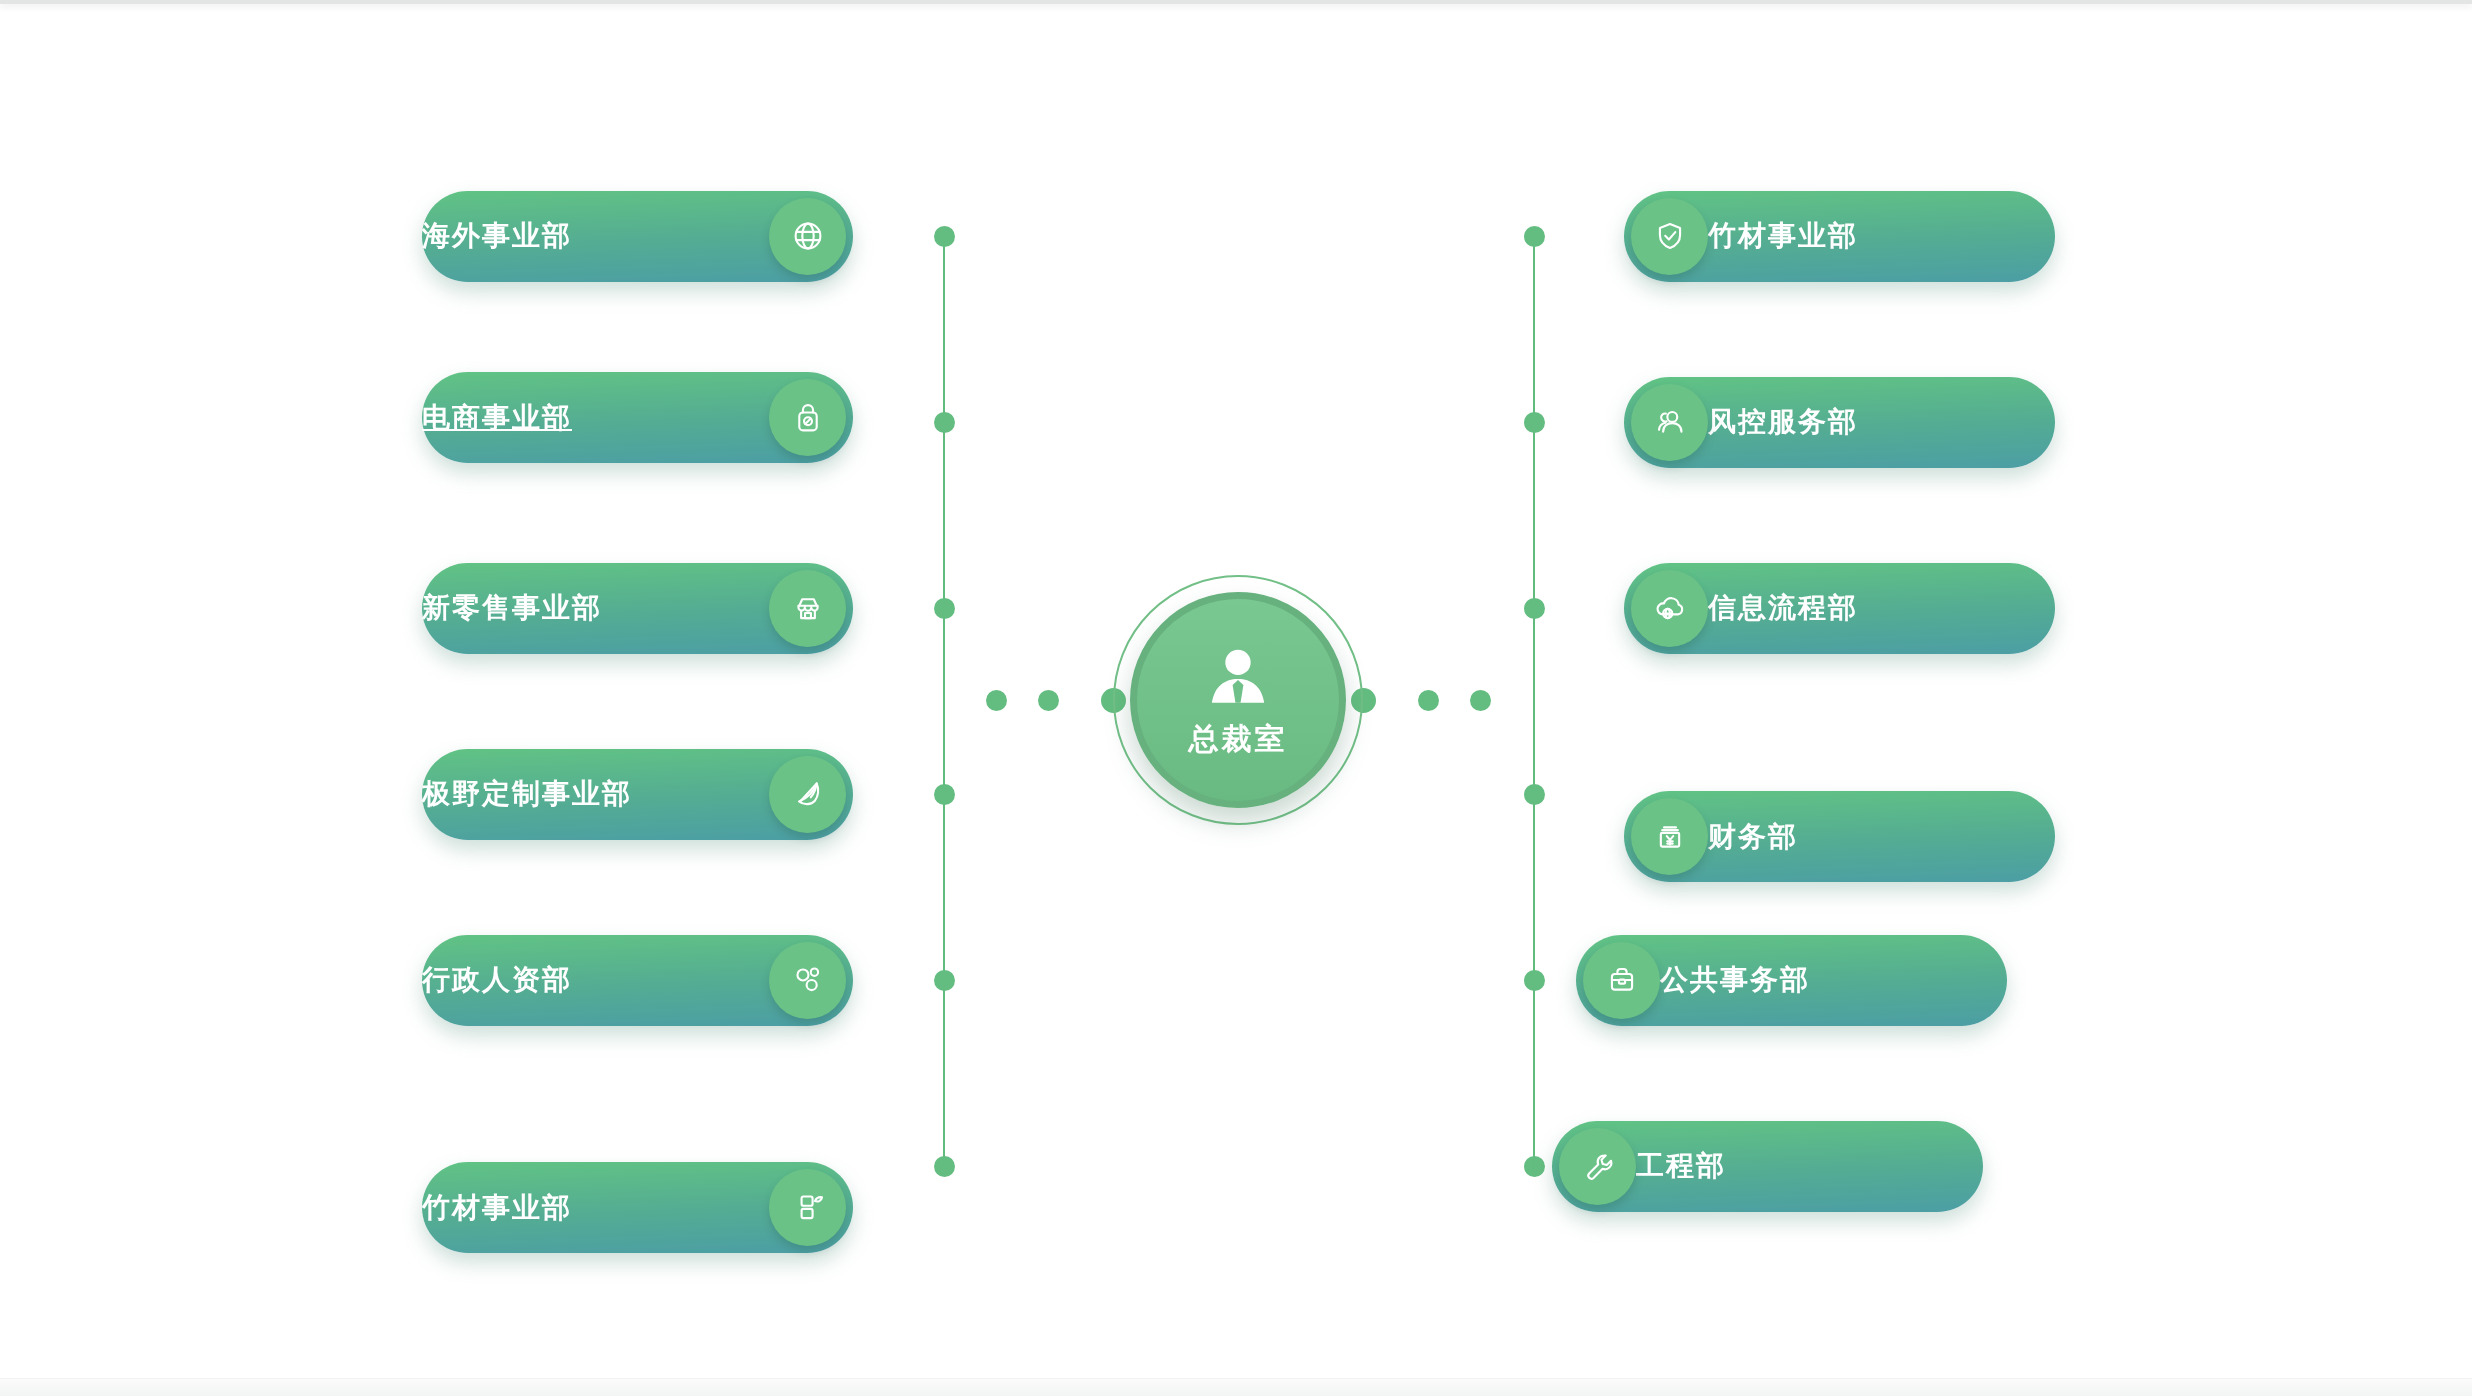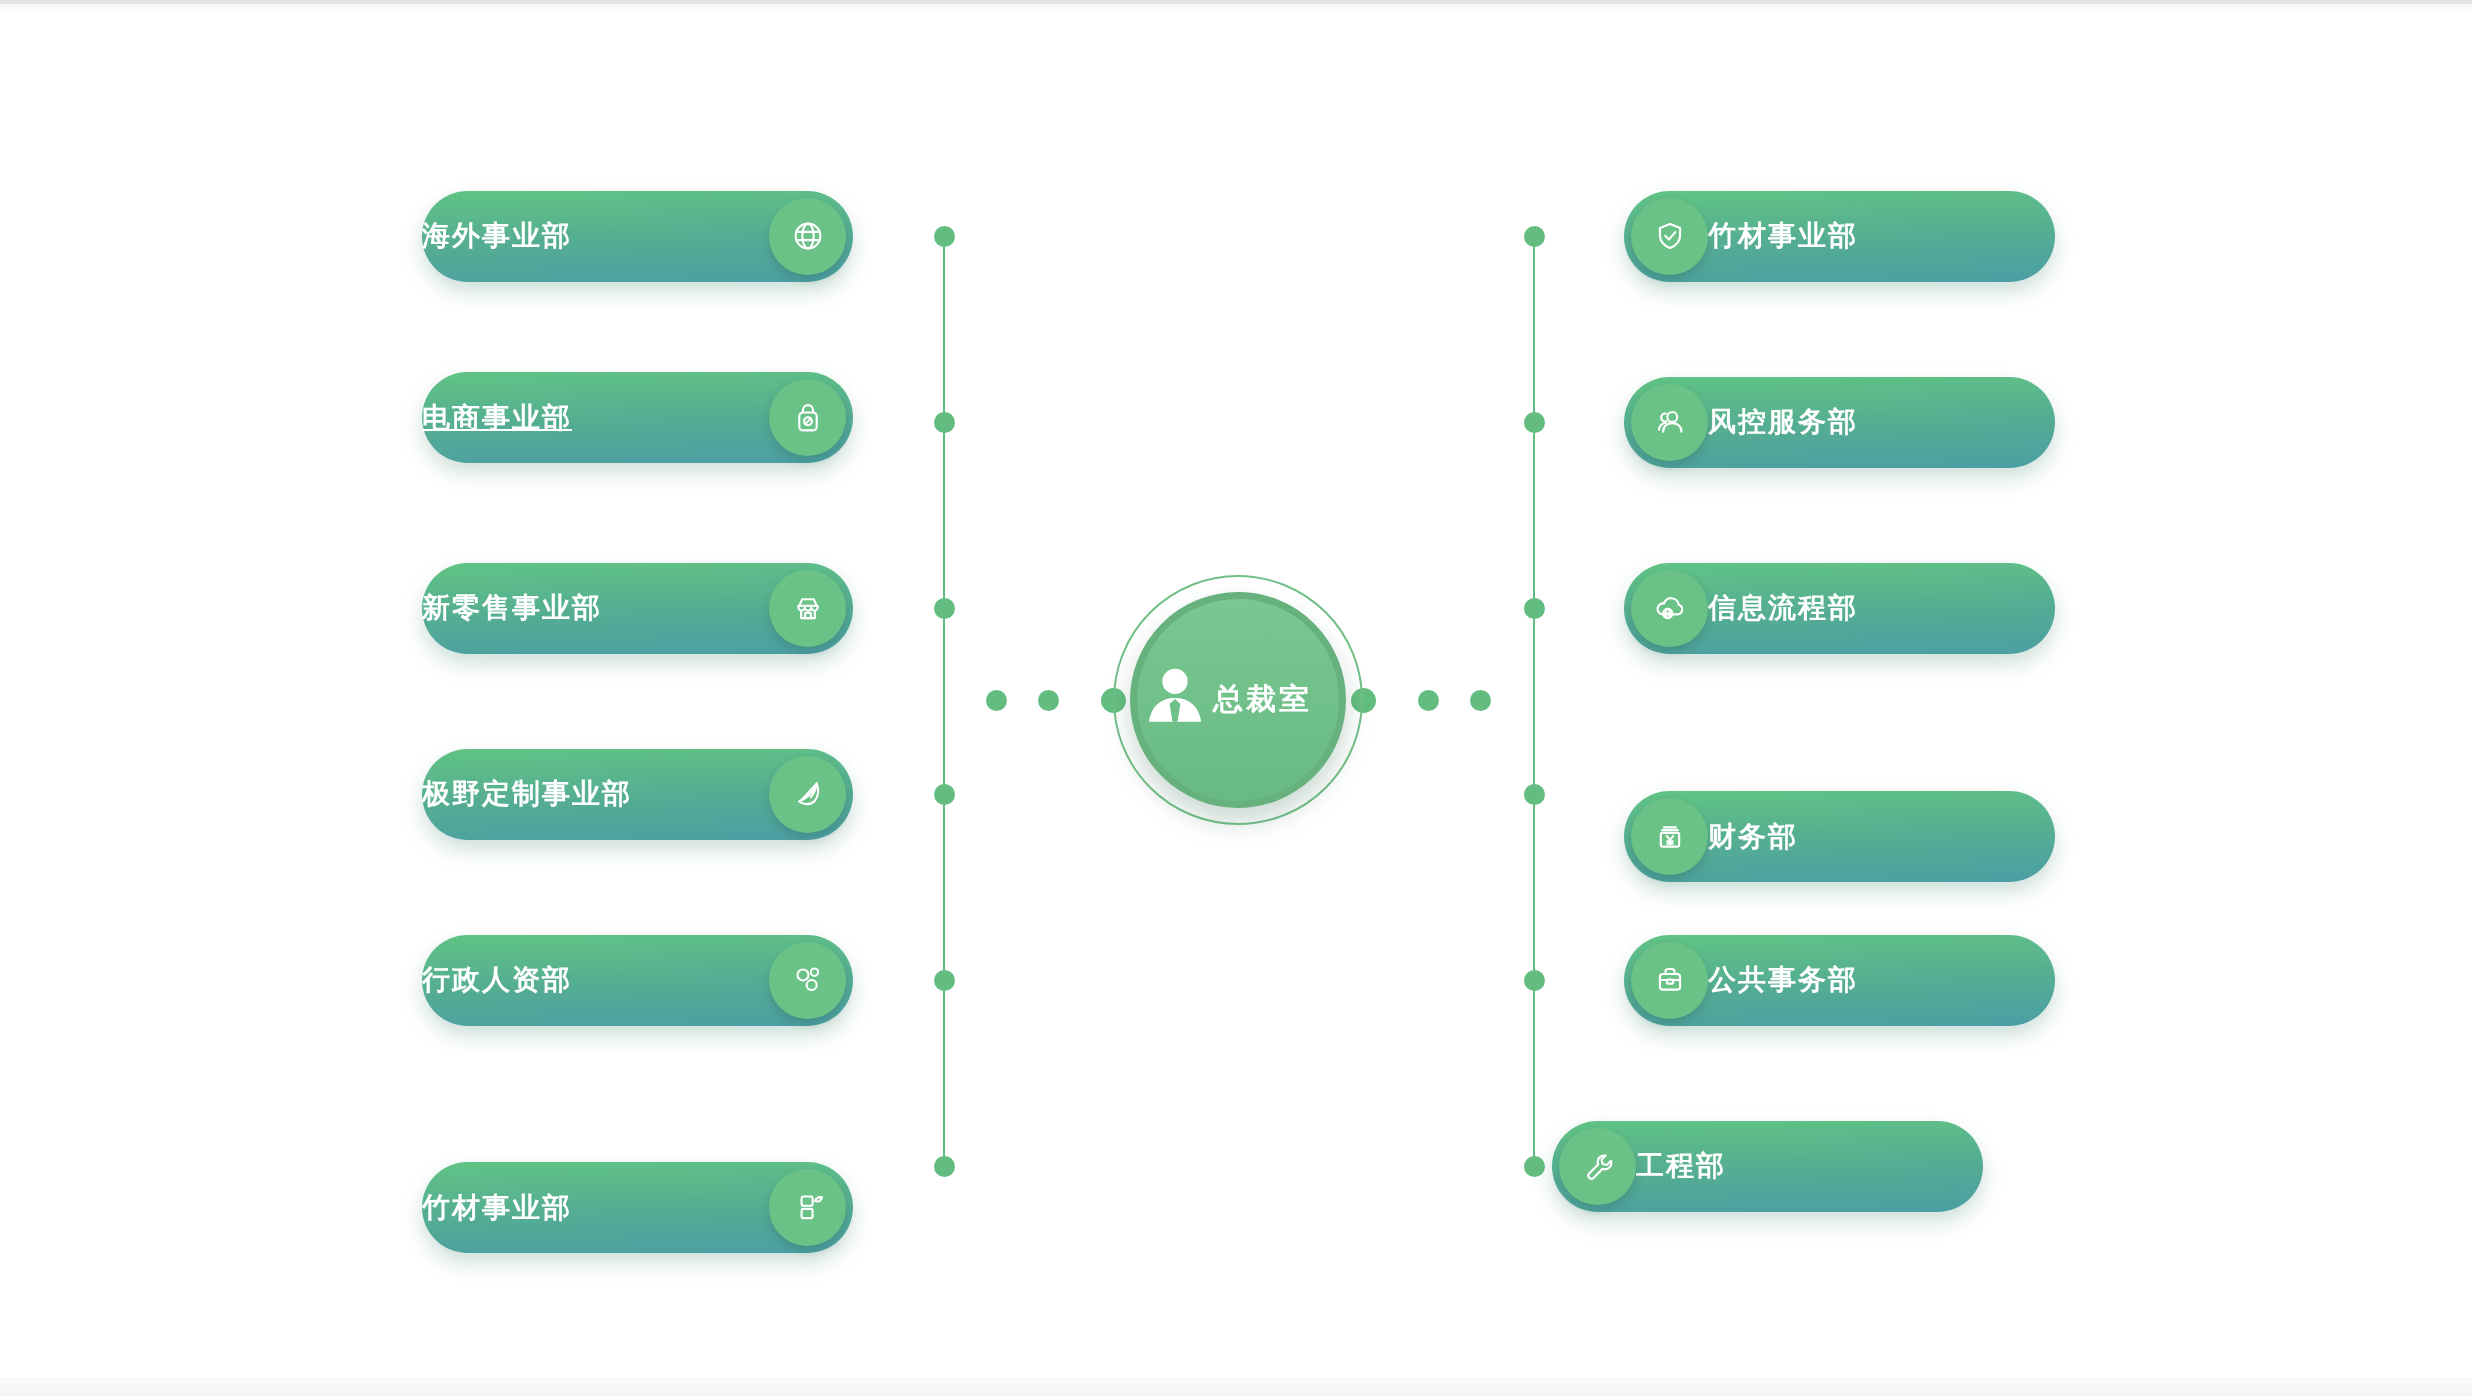--- a/index.html
+++ b/index.html
@@ -24,21 +24,21 @@
   .pill-right .icon-circle{left:7px;}
   .dept-label{position:relative;white-space:nowrap;}
   .vline{position:absolute;width:2px;background:#61bb7d;}
   .cdot{position:absolute;border-radius:50%;background:#64bd80;}
   .center-ring{position:absolute;left:1113px;top:575px;width:250px;height:250px;
         border:2px solid #72bf87;border-radius:50%;box-sizing:border-box;}
   .center-inner{position:absolute;left:1130px;top:592px;width:216px;height:216px;
         border-radius:50%;background:linear-gradient(180deg,#79c791,#69ba82);
         border:7px solid #66b17e;box-sizing:border-box;
         box-shadow:0 14px 26px rgba(70,120,95,.28);
-        display:flex;flex-direction:row;align-items:center;justify-content:flex-start;}
+        display:flex;flex-direction:column;align-items:center;justify-content:center;}
   .center-label{color:#fff;font-weight:bold;font-size:30px;letter-spacing:3px;margin-top:-2px;}
   .person-wrap{line-height:0;margin-bottom:4px;}
 </style>
 </head>
 <body>
 
 <div class="stage">
   <div class="top-edge"></div>
 
   <div id="connector-layer">
@@ -162,21 +162,21 @@
       <div class="pill pill-right" style="left: 1624px; top: 791px;">
         <span class="dept-label">财务部</span>
         <span class="icon-circle">
           <svg viewBox="0 0 48 48" width="44" height="44" fill="none" stroke="#ffffff" stroke-width="2.3" stroke-linecap="round" stroke-linejoin="round">
             <rect x="14" y="19.5" width="20" height="15" rx="1.5"></rect>
             <path d="M15.5 16.5h17M17.5 13.5h13"></path>
             <path d="M20.5 23l3.5 4.2 3.5-4.2M24 27.2v5M21 28.6h6M21 31.2h6"></path>
           </svg>
         </span>
       </div>
-      <div class="pill pill-right" style="left: 1624px; top: 934.5px;">
+      <div class="pill pill-right" style="left: 1576px; top: 934.5px;">
         <span class="dept-label">公共事务部</span>
         <span class="icon-circle">
           <svg viewBox="0 0 48 48" width="44" height="44" fill="none" stroke="#ffffff" stroke-width="2.3" stroke-linecap="round" stroke-linejoin="round">
             <rect x="13" y="17.5" width="22" height="17" rx="3.2"></rect>
             <path d="M19 17.5v-2.3a3.2 3.2 0 0 1 3.2-3.2h3.6a3.2 3.2 0 0 1 3.2 3.2v2.3"></path>
             <rect x="20.6" y="23.6" width="6.8" height="4.4" rx="1.6"></rect>
             <path d="M13 24h7.6M27.4 24H35"></path>
           </svg>
         </span>
       </div>

